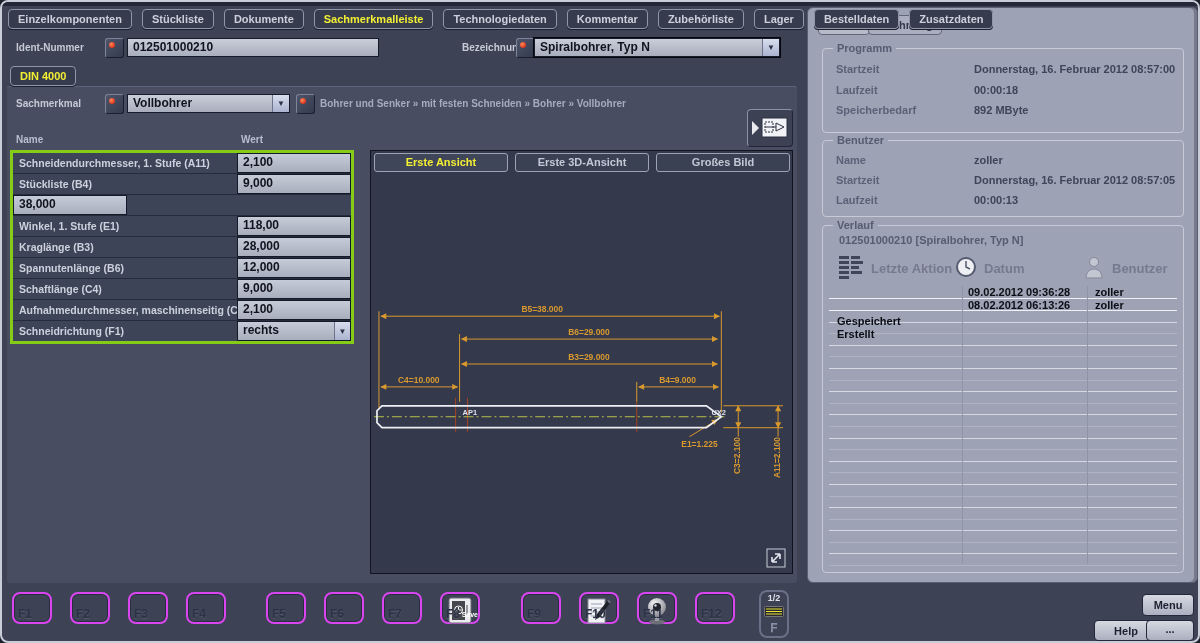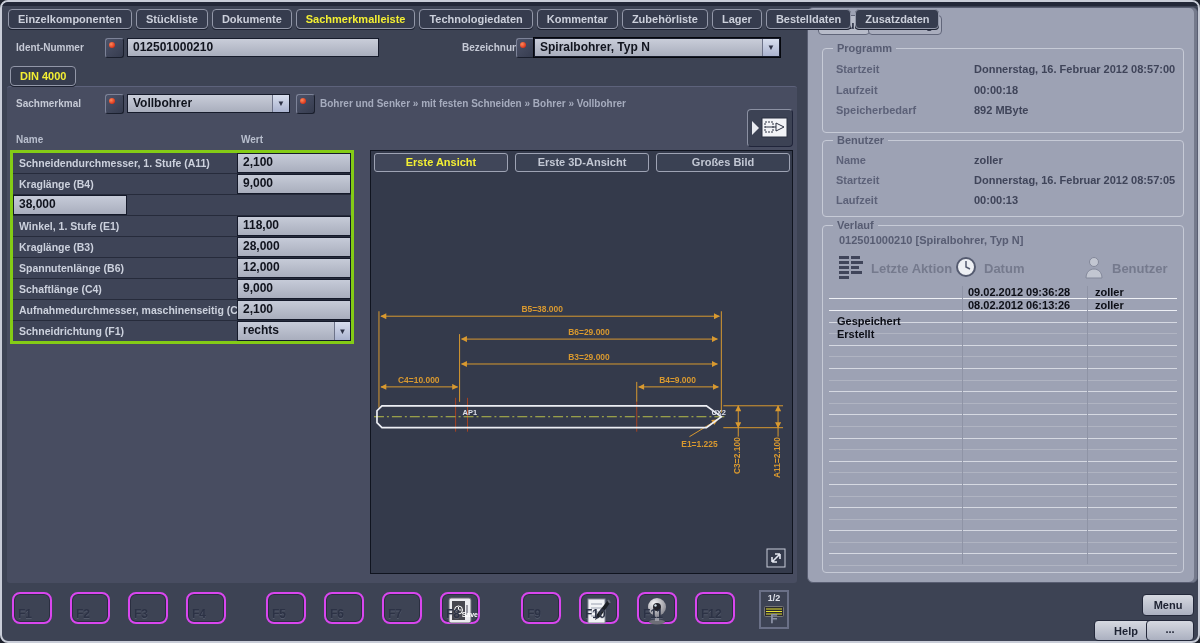--- a/index.html
+++ b/index.html
@@ -2,21 +2,21 @@
 <html><head>
 <meta charset="utf-8">
 <style>
   html,body{margin:0;padding:0;background:#1d212c;}
   .window{position:relative;width:1200px;height:643px;box-sizing:border-box;
     background:#3d4354;border:2px solid #c9cdd8;border-radius:8px;overflow:hidden;
     font-family:"Liberation Sans",sans-serif;}
   .top-strip{position:absolute;left:0;top:0;right:0;height:4px;background:#232838;}
 
   
-  .tabbar{position:absolute;left:6px;top:7px;display:flex;gap:4px;z-index:5;}
+  .tabbar{position:absolute;left:6px;top:7px;display:flex;gap:10px;z-index:5;}
   .tab{height:18px;line-height:18px;padding:0 9px;background:#363c4e;
     border:1px solid #9297a8;border-radius:4px;color:#ccd0db;font-size:11px;font-weight:bold;
     box-shadow:0 1px 0 #1c2130;white-space:nowrap;}
   .tab.active{color:#f3ef33;}
 
   .lbl{position:absolute;color:#c6cad6;font-size:10px;font-weight:bold;white-space:nowrap;}
 
   .redbtn{position:absolute;width:17px;height:18px;border-radius:3px;
     background:linear-gradient(135deg,#4d5369,#353b4e);
     border:1px solid;border-color:#7d8398 #1a1f2d #1a1f2d #7d8398;}
@@ -87,22 +87,22 @@
   .vrow.data .c3{flex:1;padding-left:8px;}
   .vsep{position:absolute;top:60px;height:278px;width:1px;background:#8f94a6;}
 
   
   .fkey{position:absolute;top:590px;width:40px;height:32px;box-sizing:border-box;
     border:2px solid #d946ef;border-radius:8px;box-shadow:inset 0 0 0 1px #2a2f40;}
   .klabel{position:absolute;left:4px;bottom:1px;font-size:12px;font-weight:bold;color:#2c3245;
     text-shadow:0 1px 0 rgba(140,146,168,.28);}
   .fkey .icon{position:absolute;left:50%;top:3px;transform:translateX(-50%);}
   .save-badge{position:absolute;right:0;bottom:4px;font-size:7px;font-weight:bold;color:#fff;}
-  .pagekey{position:absolute;left:757px;top:588px;width:30px;height:39px;box-sizing:border-box;
-    border:2px solid #6a7087;border-radius:0;text-align:center;}
+  .pagekey{position:absolute;left:757px;top:588px;width:30px;height:48px;box-sizing:border-box;
+    border:2px solid #6a7087;border-radius:8px;text-align:center;}
   .pagekey .pg{font-size:9px;font-weight:bold;color:#dfe2ea;margin-top:1px;}
   .pagekey .klabel{left:0;right:0;text-align:center;color:#8a90a4;}
   .btn-light{position:absolute;box-sizing:border-box;text-align:center;
     background:linear-gradient(#d6d9e1,#abb0c0);border:1px solid #23283a;border-radius:4px;
     font-size:11px;font-weight:bold;color:#1d2232;}
 </style>
 </head>
 <body>
 
 <div class="window">
@@ -166,21 +166,21 @@
   <div class="lbl" style="left:239px;top:132px;color:#b9bfce;z-index:3;">Wert</div>
 
   <div class="attr-table">
     <div class="arow">
       <div class="aname">Schneidendurchmesser, 1. Stufe (A11)</div>
       <div class="aval">
           <span class="val">2,100</span>
         </div>
     </div>
     <div class="arow">
-      <div class="aname">Kraglänge (B4)</div>
+      <div class="aname">Stückliste (B4)</div>
       <div class="aval">
           <span class="val">9,000</span>
         </div>
     </div>
     <div class="arow">
       <div class="aval">
           <span class="val">38,000</span>
         </div>
     </div>
     <div class="arow">

